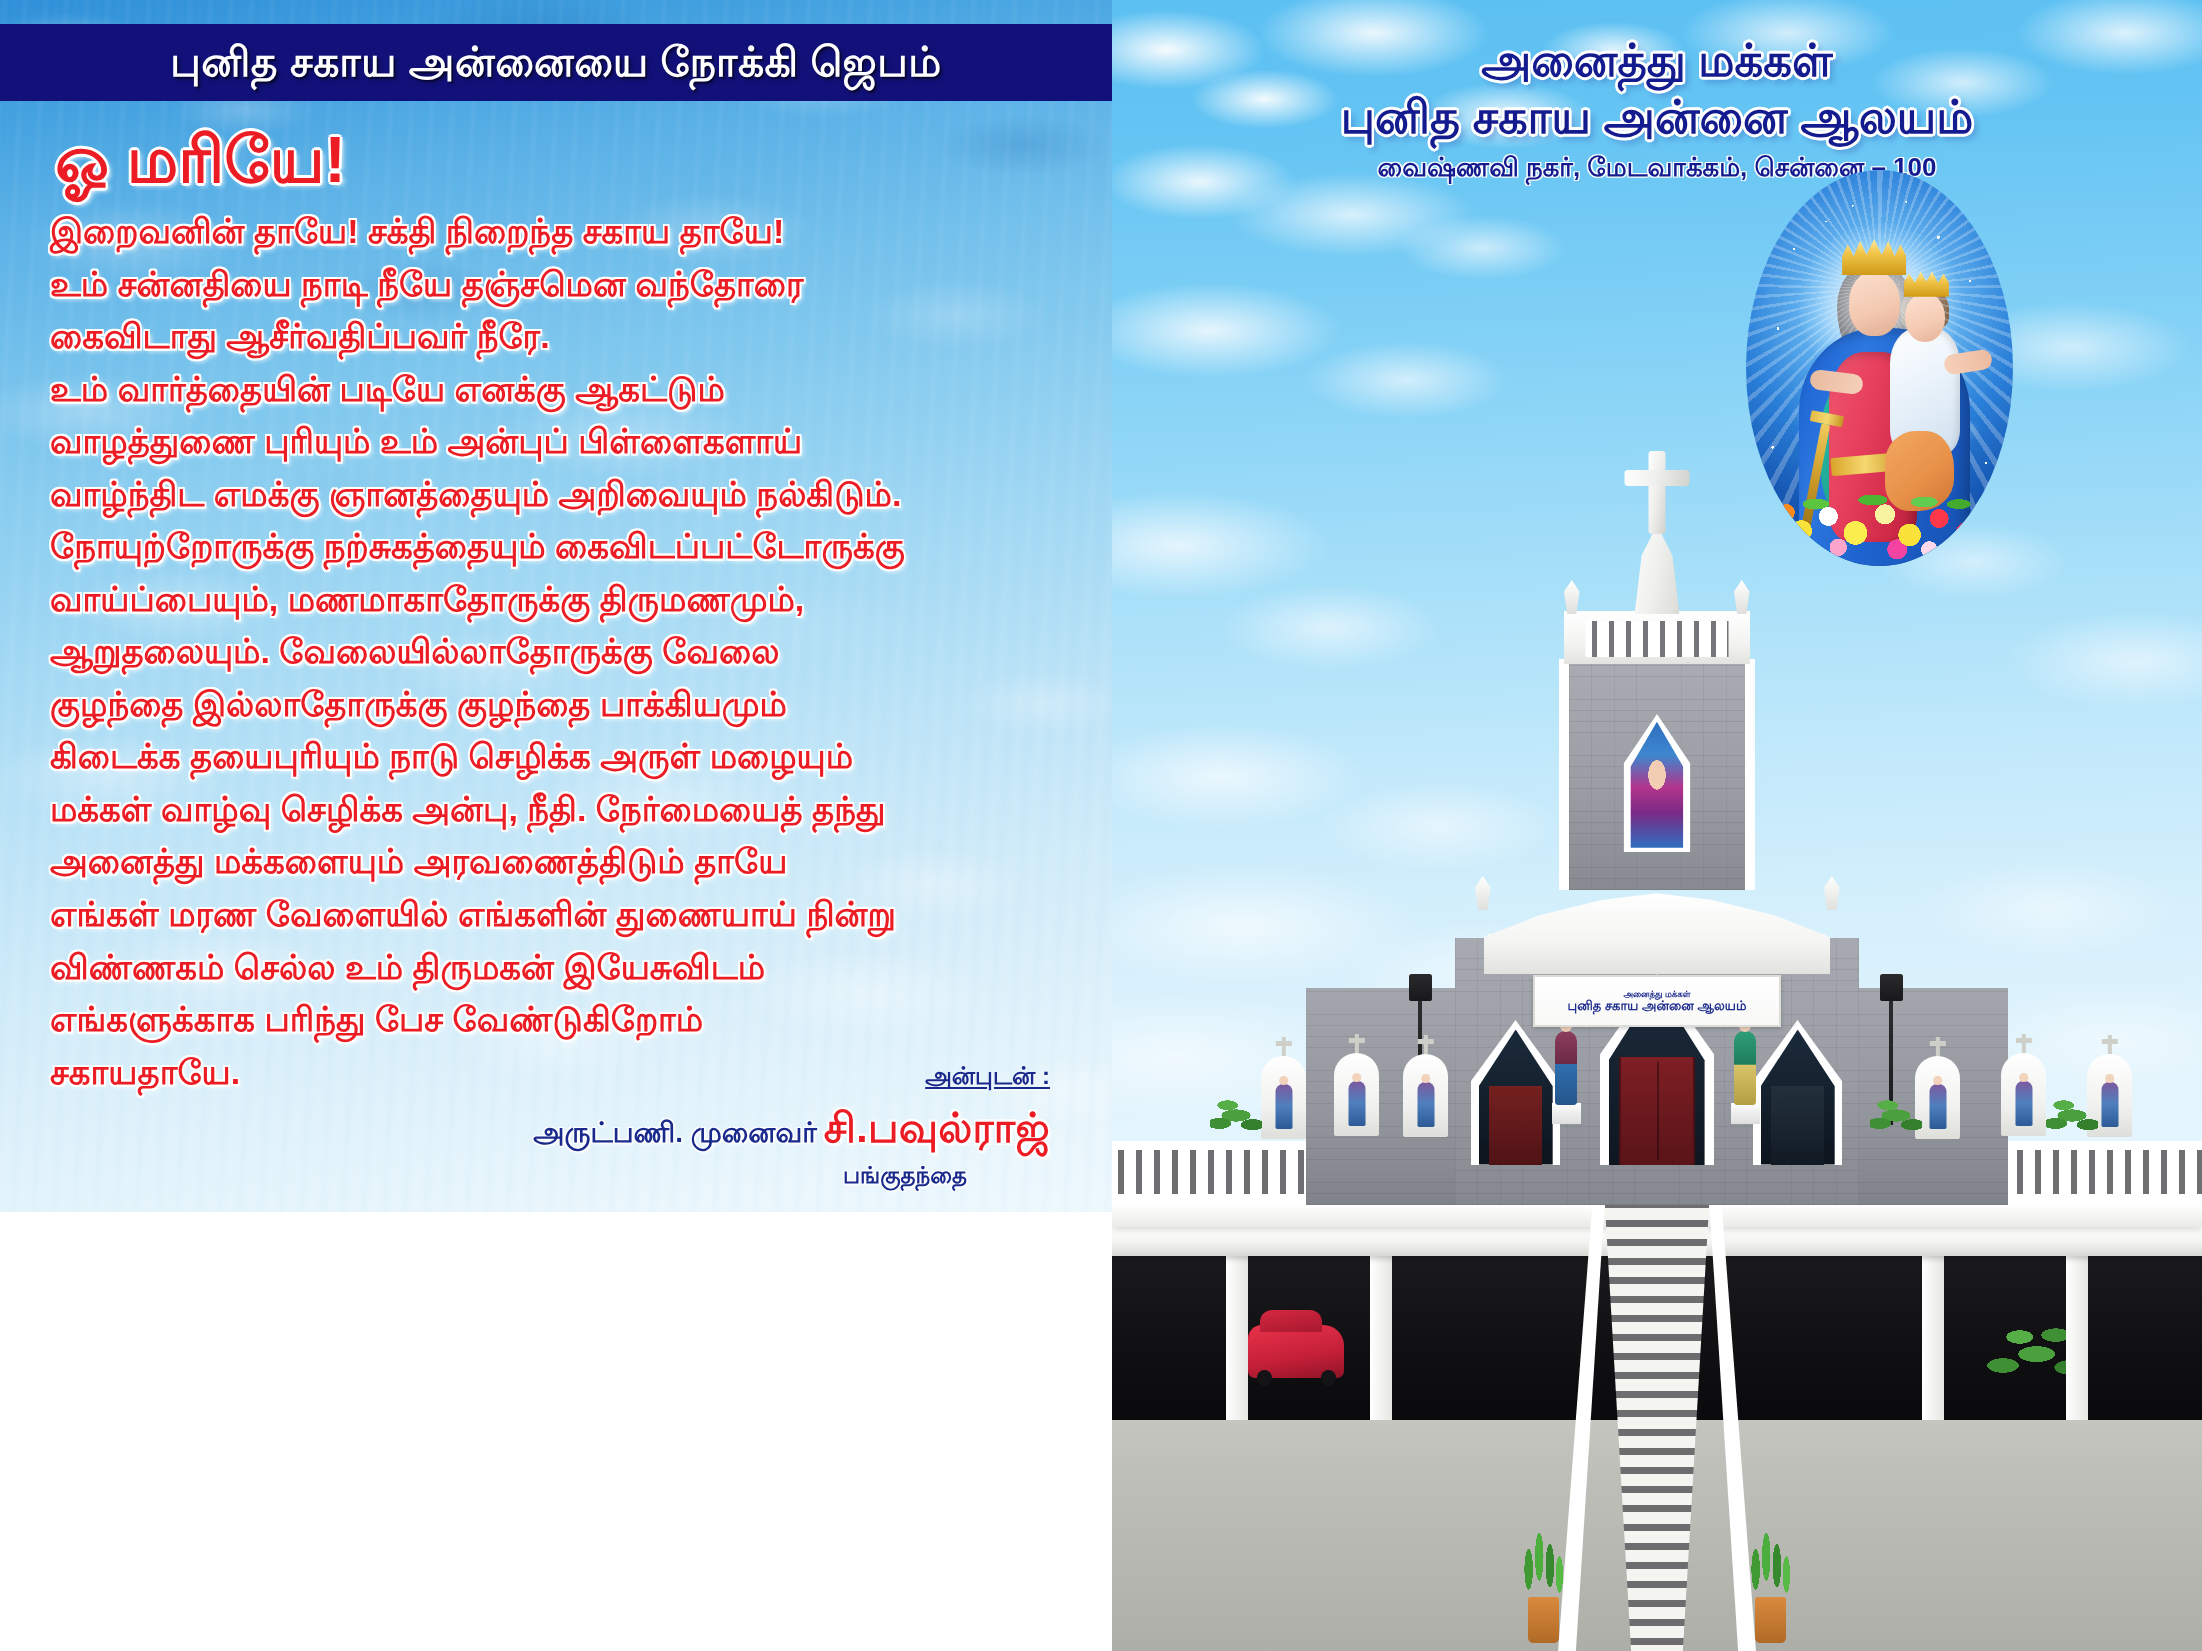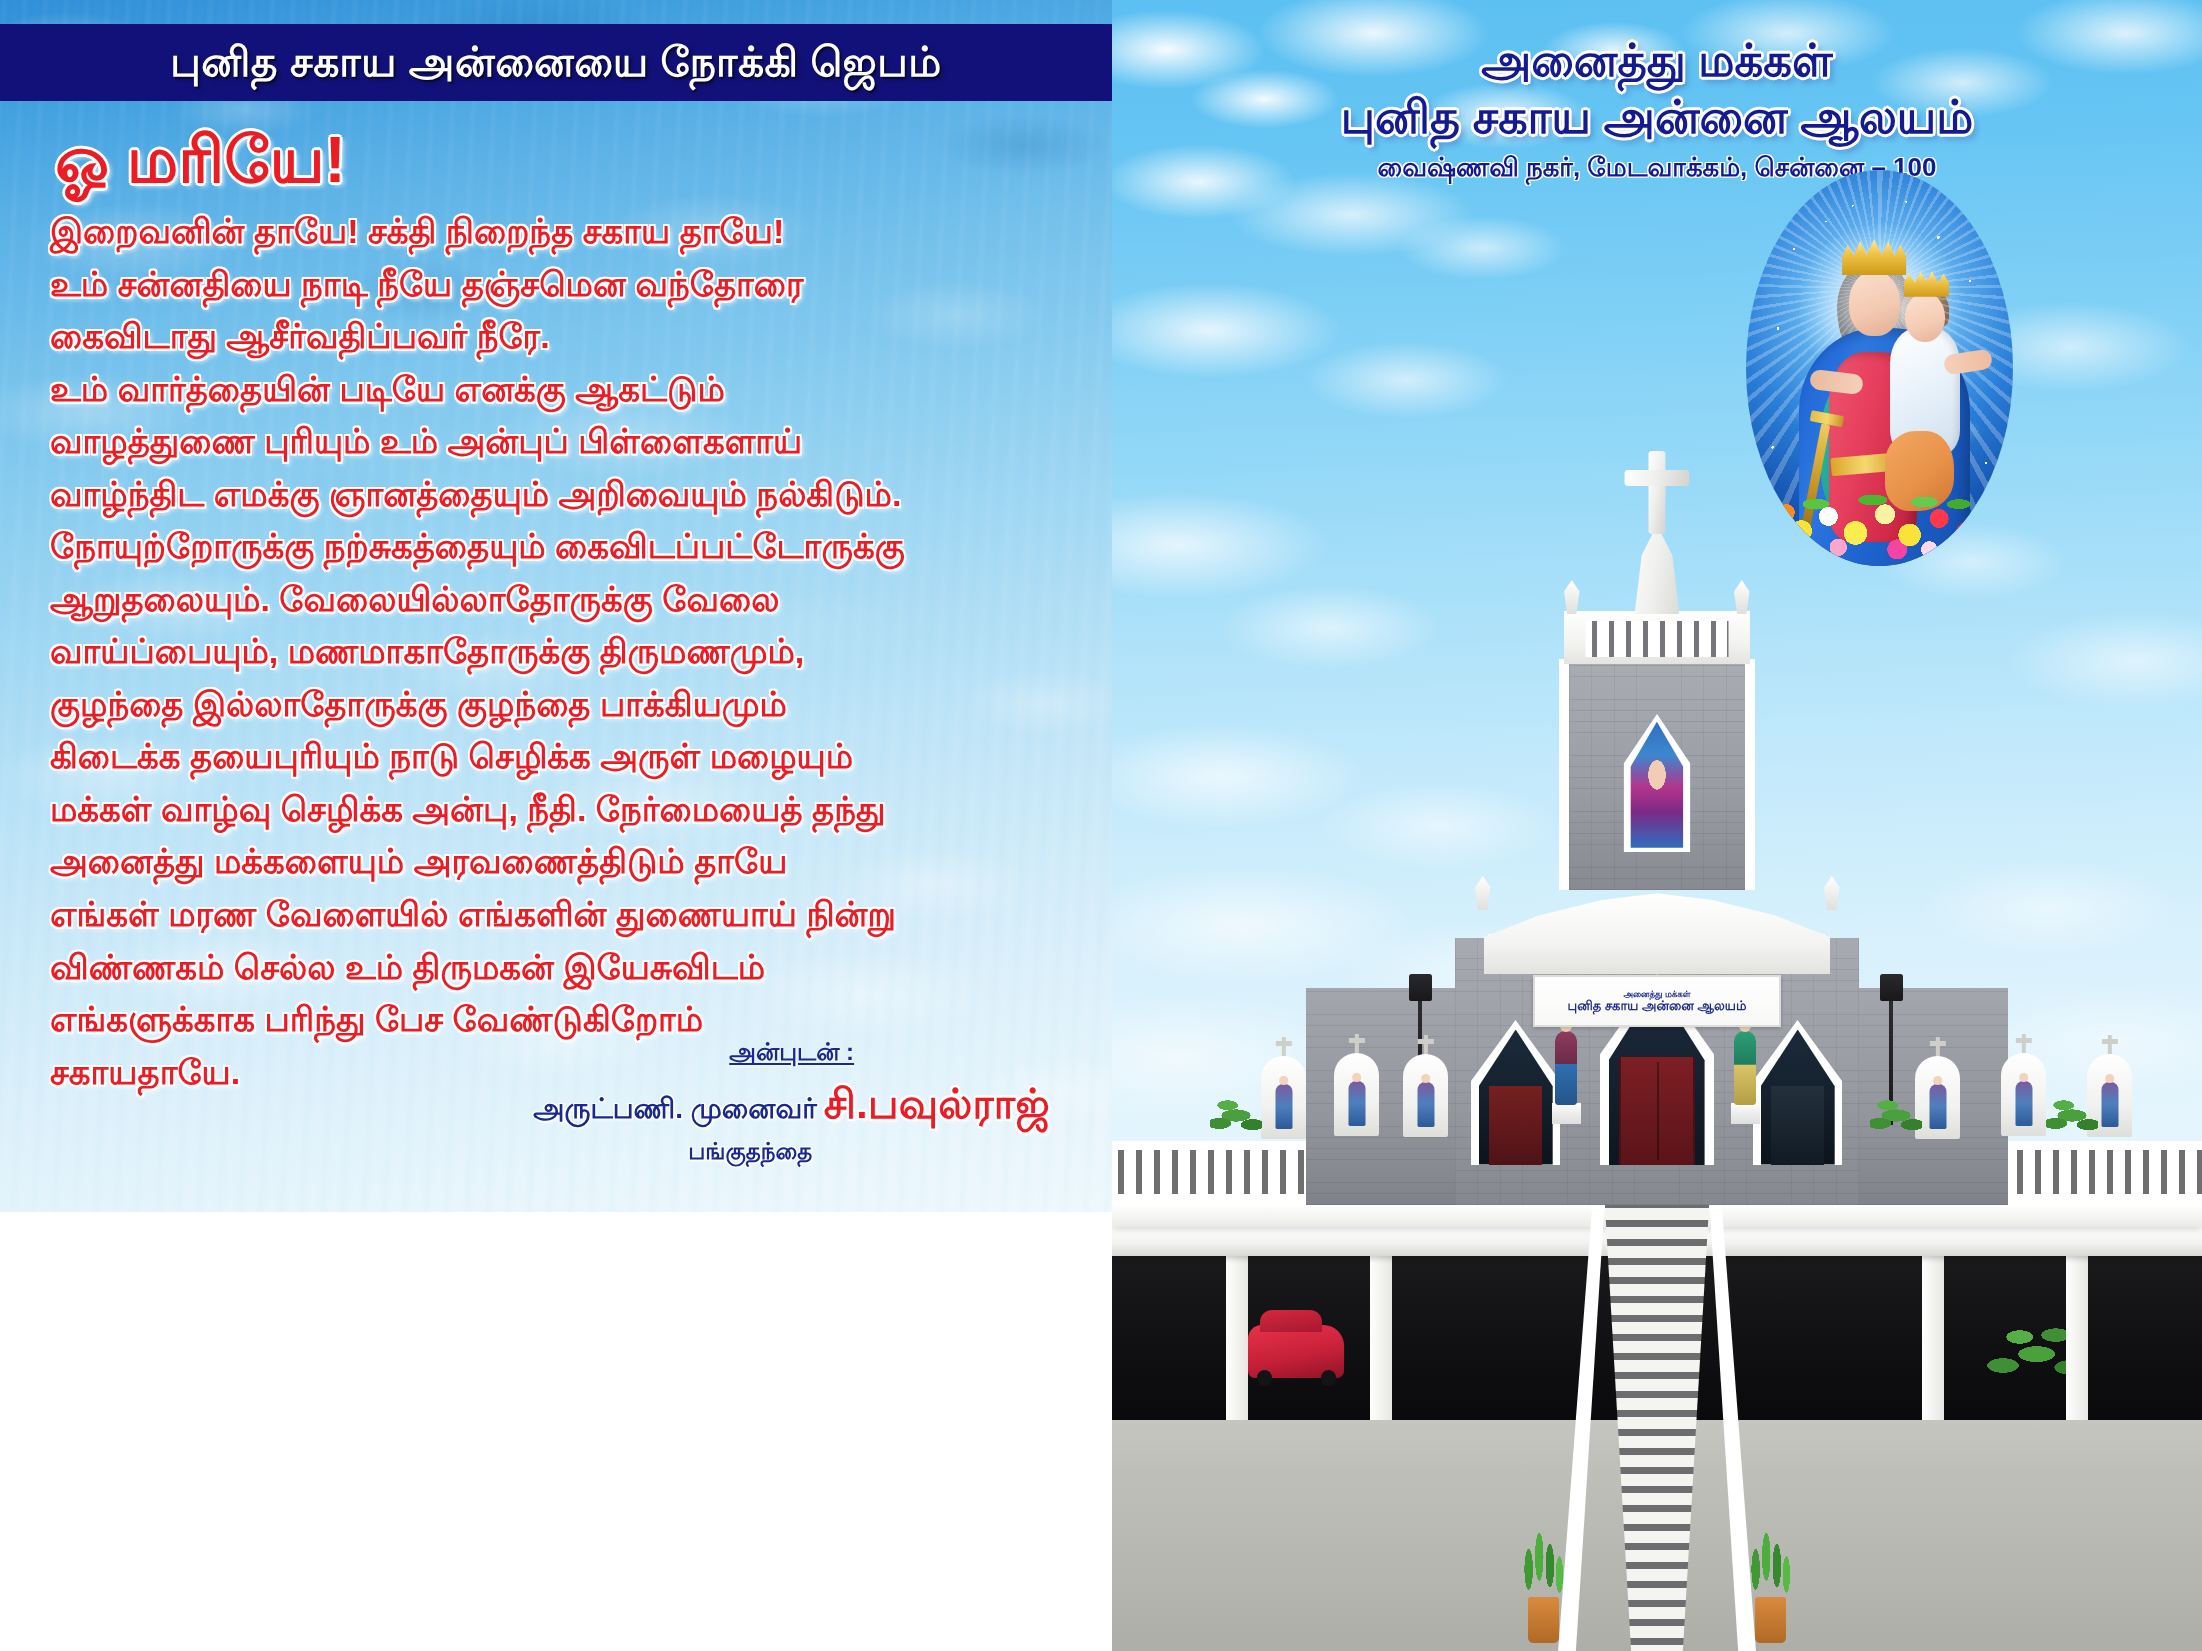--- a/index.html
+++ b/index.html
@@ -157,22 +157,22 @@
       -1.7px  1.7px 0 #fff,  1.7px  1.7px 0 #fff,
        0   -1.7px 0 #fff,  0    1.7px 0 #fff,
       -1.7px  0   0 #fff,  1.7px  0   0 #fff,
        2.6px  2.6px 4.3px rgba(255,255,255,.85);
   }
 
   
   .signature {
     position: absolute;
     right: 62px;
-    bottom: 44px;
-    text-align: center;
+    bottom: 20px;
+    text-align: right;
     z-index: 6;
   }
   .sig-regards {
     color: #1a2a8c;
     font-size: 24px;
     font-weight: 700;
     text-decoration: underline;
     text-underline-offset: 3.4px;
     margin-bottom: 12px;
     text-shadow: 0.9px 0.9px 1.7px rgba(255,255,255,.9);
@@ -958,22 +958,22 @@
     <div class="prayer">
       <div class="prayer-salutation">ஓ மரியே!</div>
       <ul class="prayer-lines" id="prayer-lines">
           <li>இறைவனின் தாயே! சக்தி நிறைந்த சகாய தாயே!</li>
           <li>உம் சன்னதியை நாடி நீயே தஞ்சமென வந்தோரை</li>
           <li>கைவிடாது ஆசீர்வதிப்பவர் நீரே.</li>
           <li>உம் வார்த்தையின் படியே எனக்கு ஆகட்டும்</li>
           <li>வாழத்துணை புரியும் உம் அன்புப் பிள்ளைகளாய்</li>
           <li>வாழ்ந்திட எமக்கு ஞானத்தையும் அறிவையும் நல்கிடும்.</li>
           <li>நோயுற்றோருக்கு நற்சுகத்தையும் கைவிடப்பட்டோருக்கு</li>
+          <li>வாய்ப்பையும், மணமாகாதோருக்கு திருமணமும்,</li>
           <li>ஆறுதலையும். வேலையில்லாதோருக்கு வேலை</li>
-          <li>வாய்ப்பையும், மணமாகாதோருக்கு திருமணமும்,</li>
           <li>குழந்தை இல்லாதோருக்கு குழந்தை பாக்கியமும்</li>
           <li>கிடைக்க தயைபுரியும் நாடு செழிக்க அருள் மழையும்</li>
           <li>மக்கள் வாழ்வு செழிக்க அன்பு, நீதி. நேர்மையைத் தந்து</li>
           <li>அனைத்து மக்களையும் அரவணைத்திடும் தாயே</li>
           <li>எங்கள் மரண வேளையில் எங்களின் துணையாய் நின்று</li>
           <li>விண்ணகம் செல்ல உம் திருமகன் இயேசுவிடம்</li>
           <li>எங்களுக்காக பரிந்து பேச வேண்டுகிறோம்</li>
           <li>சகாயதாயே.</li>
         </ul>
     </div>

